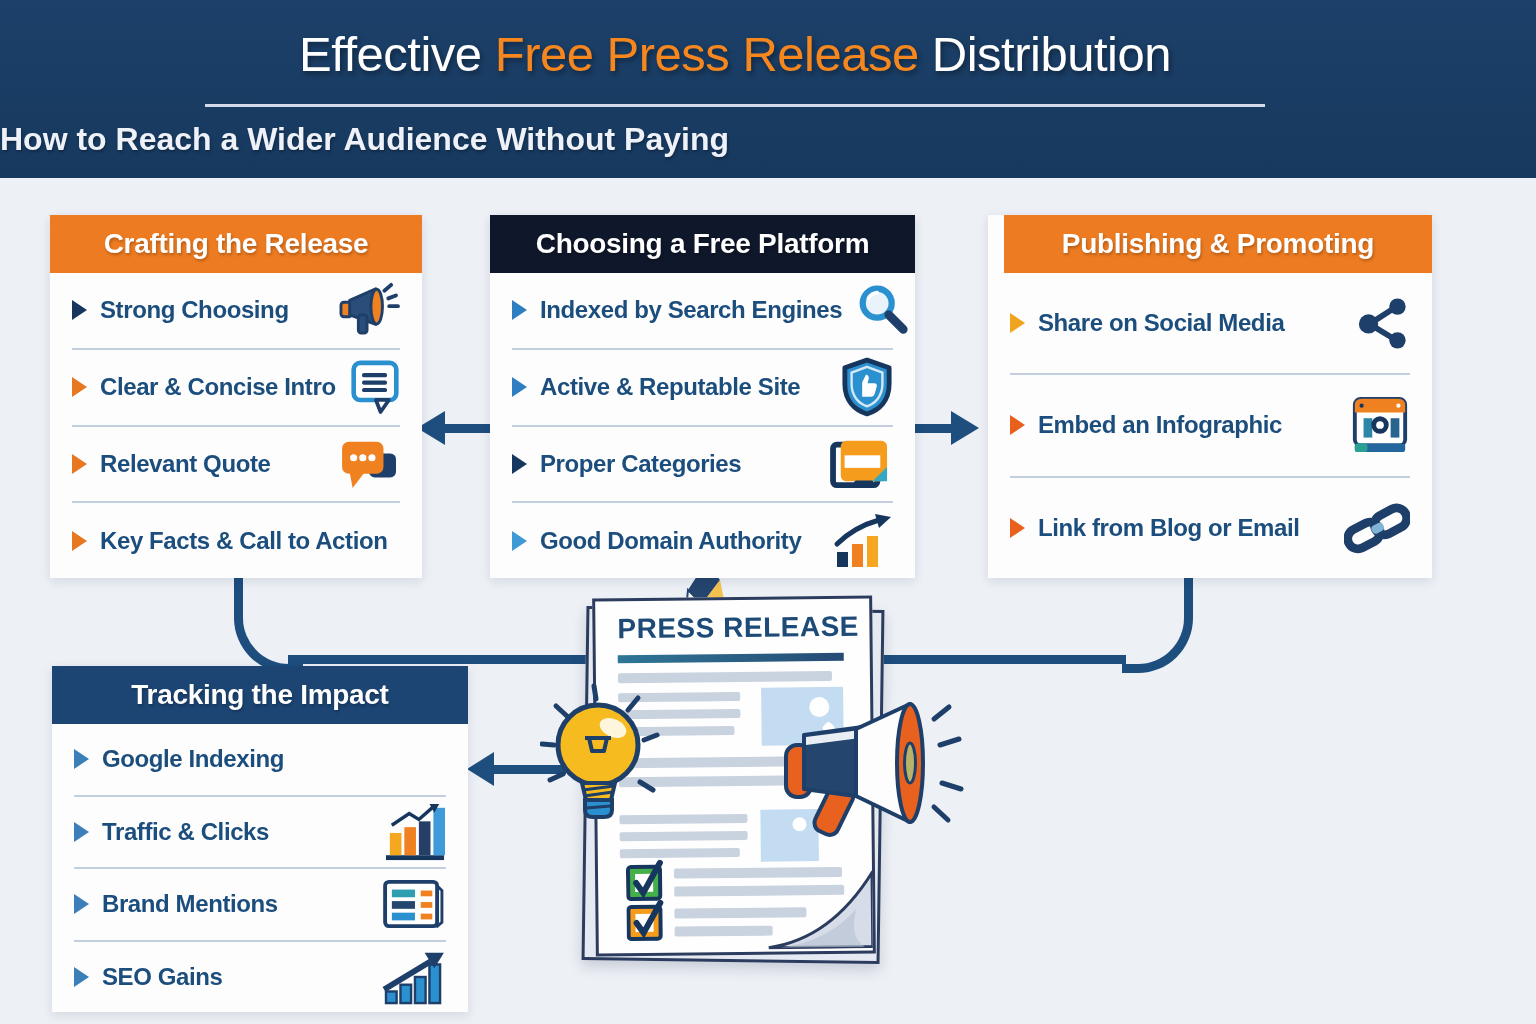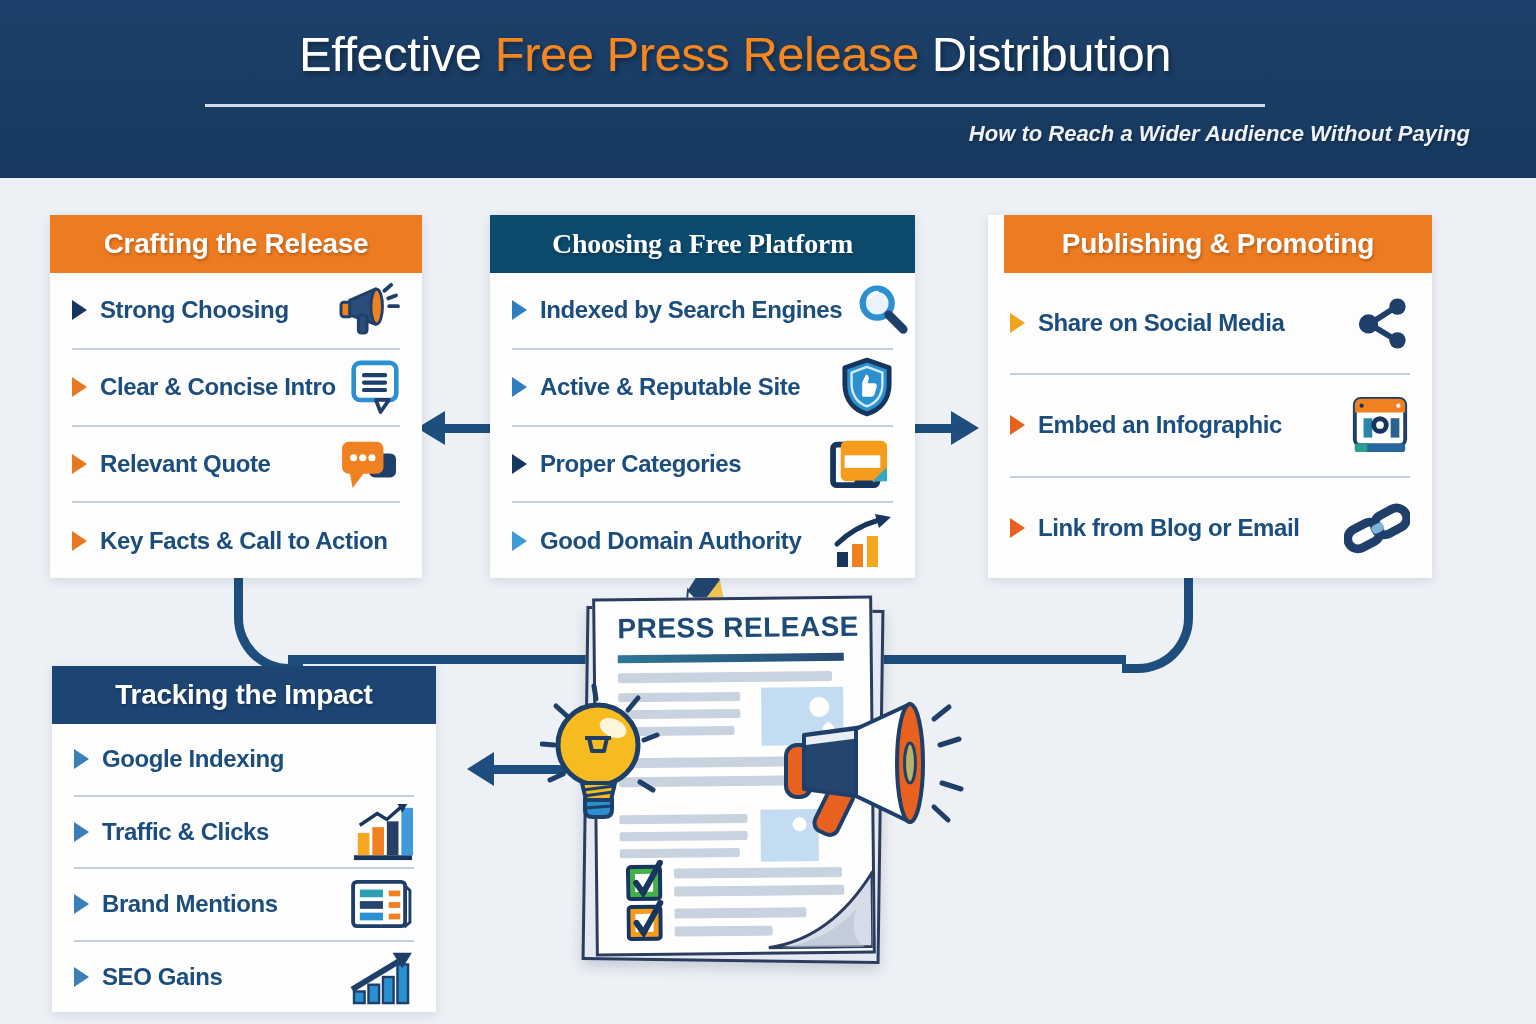--- a/index.html
+++ b/index.html
@@ -8,35 +8,35 @@
 
   
   #header{position:absolute;left:0;top:0;width:1536px;height:178px;
           background:linear-gradient(180deg,#1c4069 0%,#17395f 100%);}
   #main-title{position:absolute;top:26px;left:0;width:1470px;text-align:center;
               font-size:49px;font-weight:normal;color:#ffffff;letter-spacing:-0.5px;
               text-shadow:2px 3px 5px rgba(0,0,0,.38);white-space:nowrap;}
   #main-title .orange{color:#f6871f;}
   #title-divider{position:absolute;top:104px;left:205px;width:1060px;height:3px;
                  background:#dce4ee;opacity:.95;}
-  #subtitle{position:absolute;top:121px;left:0;width:1470px;text-align:right;
-            font-size:22px;font-weight:bold;font-style:italic;color:#eef2f8;
+  #subtitle{position:absolute;top:121px;left:0;width:1470px;text-align:left;
+            font-size:32px;font-weight:bold;color:#eef2f8;
             text-shadow:1px 2px 3px rgba(0,0,0,.3);}
 
   
   .card{position:absolute;background:#fdfdfe;box-shadow:0 3px 10px rgba(25,45,85,.12);z-index:5;}
   #card-crafting{left:50px;top:215px;width:372px;height:363px;}
   #card-platform{left:490px;top:215px;width:425px;height:363px;}
   #card-publishing{left:988px;top:215px;width:428px;height:363px;padding-left:16px;}
-  #card-tracking{left:52px;top:666px;width:384px;height:346px;}
+  #card-tracking{left:52px;top:666px;width:416px;height:346px;}
   .card-header{height:58px;display:flex;align-items:center;justify-content:center;
                color:#fff;font-size:28px;font-weight:bold;letter-spacing:-0.3px;
                text-shadow:1px 2px 3px rgba(0,0,0,.25);}
   .hdr-orange{background:#ed7b21;}
-  .hdr-blue{background:#0c4a6e;font-family:Liberation Serif, serif;}
+  .hdr-blue{background:#0f172a;}
   .hdr-navy{background:#1d4573;}
   .card-body{position:absolute;top:58px;left:0;right:0;bottom:0;display:flex;flex-direction:column;}
   .row{flex:1;display:flex;align-items:center;gap:13px;margin:0 22px;
        border-bottom:2px solid #c3cfdd;}
   .row:last-child{border-bottom:none;}
   .lbl{flex:1;font-size:24px;font-weight:bold;color:#1b4d7d;white-space:nowrap;
        letter-spacing:-0.4px;}
   .ic{flex:0 0 auto;display:flex;align-items:center;justify-content:center;position:relative;}
 
   .tri{width:0;height:0;border-style:solid;border-width:10px 0 10px 15px;

